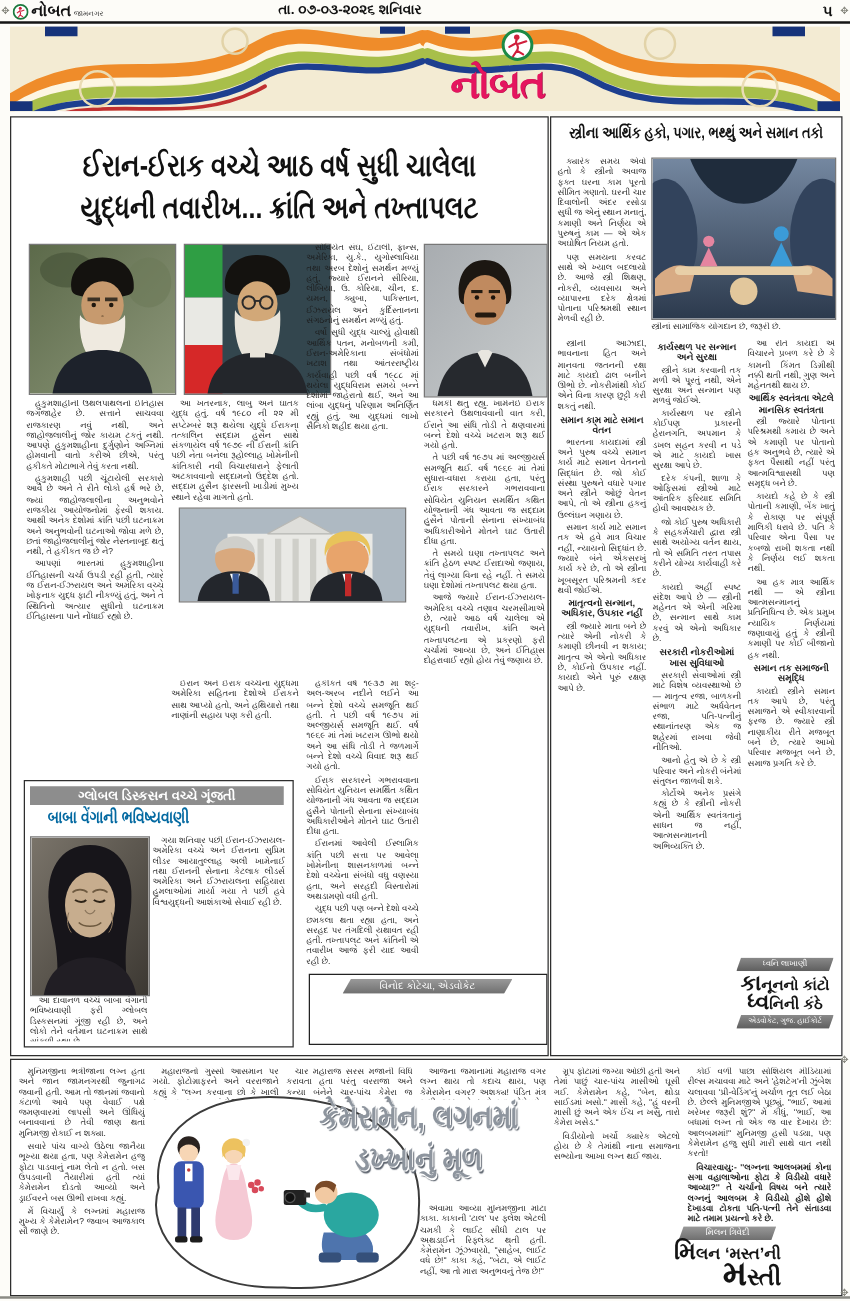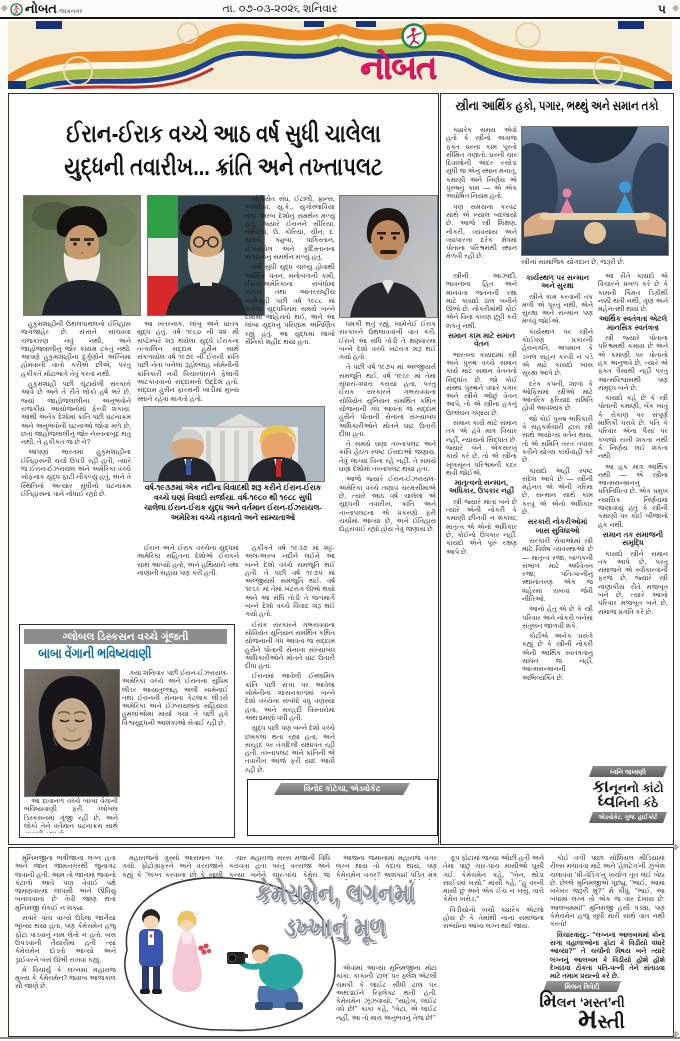--- a/index.html
+++ b/index.html
@@ -3,21 +3,21 @@
 <meta charset="utf-8">
 <style>
   html,body{margin:0;padding:0;background:#e8e8e4;}
   .page{position:relative;width:680px;height:1041px;background:#fdfcf8;margin:0 auto;overflow:hidden;
         font-family:"Liberation Sans",sans-serif;color:#1b1b1b;}
   
   .topbar{position:absolute;left:0;top:0;width:680px;height:17px;}
   .tb-left{position:absolute;left:10px;top:1px;display:flex;align-items:center;gap:2px;}
   .tb-brand{font-size:13px;font-weight:900;color:#111;}
   .tb-city{font-size:6px;color:#333;margin-top:5px;}
-  .tb-date{position:absolute;left:0;width:560px;top:2px;text-align:center;font-size:11px;font-weight:normal;color:#111;}
+  .tb-date{position:absolute;left:0;width:560px;top:2px;text-align:center;font-size:11px;font-weight:bold;color:#111;}
   .tb-page{position:absolute;right:14px;top:2px;font-size:12px;font-weight:bold;color:#111;}
   .corner-mark{position:absolute;font-size:8px;color:#8a8a80;}
   .toprule{position:absolute;left:0;top:17px;width:680px;height:2px;background:#151515;}
   
   .masthead{position:absolute;left:8px;top:21px;width:664px;height:68px;overflow:hidden;}
   .mh-brand{position:absolute;left:302px;top:28px;width:176px;text-align:center;
             font-size:32px;font-weight:900;color:#e5155f;letter-spacing:-1px;
             text-shadow:0.5px 0.5px 0 #9b0c3e;}
   .mh-section{position:absolute;left:428px;top:10px;width:160px;text-align:center;
             font-size:42px;font-weight:900;color:#191919;letter-spacing:-1px;}
@@ -30,21 +30,21 @@
   .col p{margin:0 0 2px 0;text-indent:7px;}
   .col p.subhead{font-weight:bold;text-align:center;text-indent:0;font-size:7.4px;margin:2px 0 2px 0;}
   .col p.boldpar{font-weight:bold;}
   .condensed{white-space:nowrap;transform:scaleX(0.8);transform-origin:center;}
   
   .main-headline{position:absolute;left:-49px;top:23px;width:527px;text-align:center;
      font-size:25px;line-height:33px;font-weight:900;color:#101010;}
   .caption{position:absolute;font-size:7.8px;line-height:10px;font-weight:bold;text-align:center;color:#101010;overflow:hidden;}
   .photo{position:absolute;overflow:hidden;border:1px solid #777;}
   
-  .ribbon{background:linear-gradient(#9a9a9a,#6f6f6f);color:#fff;font-weight:bold;text-align:center;
+  .ribbon{background:linear-gradient(#9a9a9a,#6f6f6f);color:#fff;font-weight:normal;text-align:center;
           clip-path:polygon(5% 0,100% 0,95% 100%,0 100%);}
   .man-box{position:absolute;border:1.5px solid #222;background:#fff;}
   .man-title{position:absolute;width:100%;text-align:center;font-weight:900;color:#141414;}
   .man-title::first-letter{font-size:1.45em;}
   
   .bt-headline{position:absolute;text-align:center;font-weight:900;color:#8e959e;
      text-shadow:1px 1px 0 #fff,2px 2px 1px #5d646e;}
   
   .photo svg,.mh-svg{display:block;}
 </style>
@@ -209,21 +209,20 @@
         <path d="M14,74 C16,56 30,50 44,50 C58,50 70,56 72,74 Z" fill="#23262c"></path>
         <path d="M40,52 L44,64 L48,52 Z" fill="#fff"></path>
         <rect x="42" y="52" width="5" height="16" fill="#3a5a9a"></rect>
         <ellipse cx="134" cy="40" rx="17" ry="16" fill="#e8a46b"></ellipse>
         <path d="M116,38 C114,24 124,18 134,18 C146,18 154,26 152,38 C150,28 146,24 134,26 C124,27 118,30 116,38 Z" fill="#e8c35a"></path>
         <path d="M104,74 C106,56 120,50 134,50 C148,50 160,56 162,74 Z" fill="#23262c"></path>
         <path d="M130,52 L134,66 L138,52 Z" fill="#fff"></path>
         <rect x="132" y="52" width="5" height="18" fill="#c22a2a"></rect>
       </svg>
     </div>
-    <div class="caption" style="left:134px;top:389px;width:180px;height:58px;">વર્ષ-૧૯૩૭માં એક નદીના વિવાદથી શરૂ કરીને ઈરાન-ઈરાક વચ્ચે ઘણાં વિવાદો સર્જાયા. વર્ષ-૧૯૮૦ થી ૧૯૮૮ સુધી ચાલેલા ઈરાન-ઈરાક યુદ્ધ અને વર્તમાન ઈરાન-ઈઝરાયલ-અમેરિકા વચ્ચે તફાવતો અને સામ્યતાઓ</div>
 
     <div class="col" style="left:128px;top:450px;width:102px;height:78px;">
         <p>ઈરાન અને ઈરાક વચ્ચેના યુદ્ધમાં અમેરિકા સહિતના દેશોએ ઈરાકને સાથ આપ્યો હતો, અને હથિયારો તથા નાણાંની સહાય પણ કરી હતી.</p>
       </div>
     <div class="col" style="left:236px;top:450px;width:90px;height:231px;">
         <p>હકીકતે વર્ષ ૧૯૩૭ માં શટ્ટ-અલ-અરબ નદીને લઈને આ બન્ને દેશો વચ્ચે સમજૂતિ થઈ હતી. તે પછી વર્ષ ૧૯૭૫ માં અલ્જીયર્સ સમજૂતિ થઈ. વર્ષ ૧૯૬૯ માં તેમાં ખટરાગ ઊભો થયો અને આ સંધિ તોડી તે જળમાર્ગે બન્ને દેશો વચ્ચે વિવાદ શરૂ થઈ ગયો હતો.</p>
         <p>ઈરાક સરકારને ગભરાવવાના સોવિયેત યુનિયન સમર્થિત કથિત યોજનાની ગંધ આવતા જ સદ્દામ હુસૈને પોતાની સેનાના સંખ્યાબંધ અધિકારીઓને મોતને ઘાટ ઉતારી દીધા હતા.</p>
         <p>ઈરાનમાં આવેલી ઈસ્લામિક ક્રાંતિ પછી સત્તા પર આવેલા ખોમેનીના શાસનકાળમાં બન્ને દેશો વચ્ચેના સંબંધો વધુ વણસ્યા હતા, અને સરહદી વિસ્તારોમાં અથડામણો વધી હતી.</p>
         <p>યુદ્ધ પછી પણ બન્ને દેશો વચ્ચે છમકલા થતા રહ્યા હતા, અને સરહદ પર તંગદિલી યથાવત રહી હતી. તખ્તાપલટ અને ક્રાંતિની એ તવારીખ આજે ફરી યાદ આવી રહી છે.</p>
       </div>

